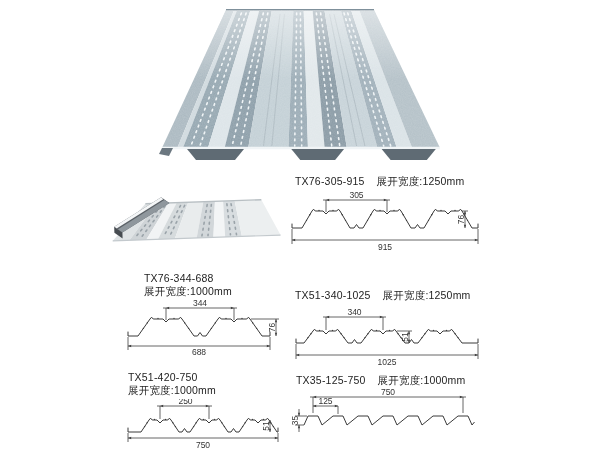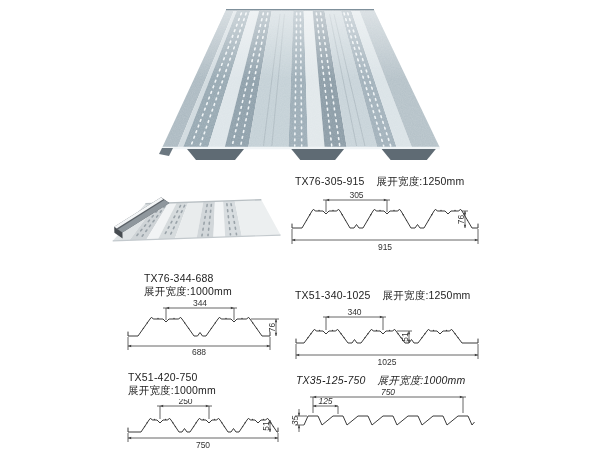--- a/index.html
+++ b/index.html
@@ -276,21 +276,21 @@
           <line x1="4" y1="39" x2="154" y2="39" stroke="#3f3f3f" stroke-width="0.8"></line>
           <polygon points="4,39 7.2,37.85 7.2,40.15" fill="#3f3f3f"></polygon>
           <polygon points="154,39 150.8,37.85 150.8,40.15" fill="#3f3f3f"></polygon>
         </g>
       <text class="dim" x="61.5" y="5" text-anchor="middle">250</text>
       <text class="dim" x="142" y="30" text-anchor="middle" transform="rotate(-90 142 27)">51</text>
       <text class="dim" x="79" y="49" text-anchor="middle">750</text>
     </svg>
   </div>
 
-  <div class="dwg" style="left:288px;top:374px;font-style:italic;">
+  <div class="dwg" style="left:288px;top:374px;">
     <div class="dwg-title" style="margin-left:8px;">
       <span>TX35-125-750</span>
       <span>展开宽度:1000mm</span>
     </div>
     <svg id="dE" width="235" height="58" viewBox="0 0 235 58" style="margin-top:2px;margin-left:4px;">
       <g id="dE-g">
           <path d="M12,36 L16,27 L26,27 L30,36 L41,27 L51,27 L55,36 L66,27 L76,27 L80,36 L91,27 L101,27 L105,36 L116,27 L126,27 L130,36 L141,27 L151,27 L155,36 L166,27 L176,27 L180,36 l2.5,-3" fill="none" stroke="#3a3a3a" stroke-width="1" stroke-linejoin="round"></path>
           <line x1="18" y1="8" x2="174" y2="8" stroke="#3f3f3f" stroke-width="0.8"></line>
           <line x1="21" y1="8" x2="21" y2="24" stroke="#3f3f3f" stroke-width="0.8"></line>
           <line x1="171" y1="8" x2="171" y2="24" stroke="#3f3f3f" stroke-width="0.8"></line>

